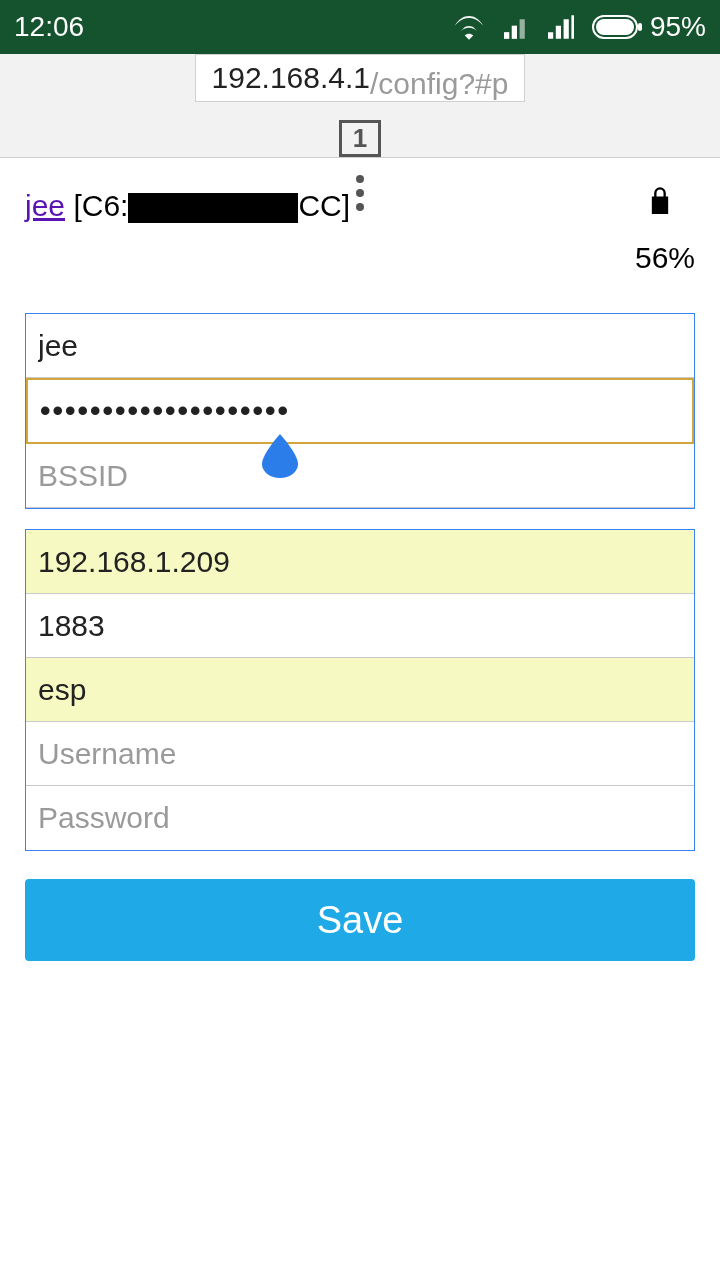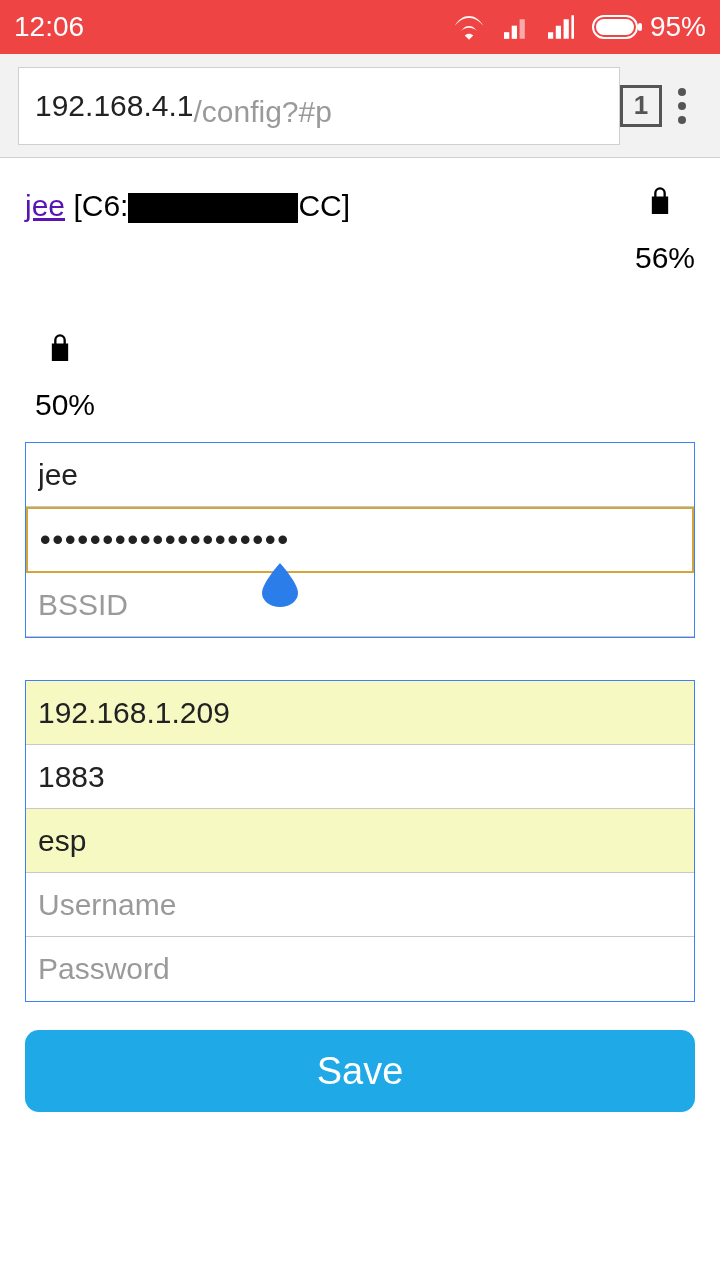--- a/index.html
+++ b/index.html
@@ -1,23 +1,23 @@
 <!DOCTYPE html>
 <html><head>
 <meta charset="utf-8">
 <style>
   * { box-sizing: border-box; margin: 0; padding: 0; }
   html, body { width: 720px; height: 1280px; font-family: Arial, Helvetica, sans-serif; background:#fff; }
   
-  .status-bar { background:#ef4444; color:#fff; height:54px; display:flex; align-items:center; justify-content:space-between; padding:0 14px; font-size:28px; }
+  .status-bar { background:#14532d; color:#fff; height:54px; display:flex; align-items:center; justify-content:space-between; padding:0 14px; font-size:28px; }
   .status-right { display:flex; align-items:center; gap:18px; }
   .status-right svg { display:block; }
   .battery-wrap { display:flex; align-items:center; gap:6px; }
   
-  .browser-bar { background:#f2f2f2; height:104px; border-bottom:1px solid #d0d0d0; display:flex; align-items:center; padding:0 18px; gap:0; }
+  .browser-bar { background:#f2f2f2; height:104px; border-bottom:1px solid #d0d0d0; display:flex; align-items:center; padding:0 18px; gap:18px;flex-direction:column; }
   .url-box { flex:1; background:#fff; border:1px solid #d0d0d0; height:78px; display:flex; align-items:center; padding:0 16px; font-size:30px; color:#222; }
   .url-box .grey { color:#9a9a9a;margin-top:12px; }
   .tab-count { width:42px; height:42px; border:3px solid #555; display:flex; align-items:center; justify-content:center; font-size:26px; color:#555; font-weight:bold; }
   .more-dots { width:40px; display:flex; flex-direction:column; align-items:center; gap:6px; }
   .more-dots span { width:8px; height:8px; background:#555; border-radius:50%; }
   
   .content { padding:28px 25px 13px 25px; }
   .net-row { display:flex; align-items:flex-start; justify-content:space-between; font-size:30px; margin-bottom:18px; line-height:1.3; }
   .net-left { flex:1; padding-right:10px; }
   .net-link { color:#5a14b3; text-decoration:underline; }
@@ -30,23 +30,23 @@
   .net2 .spacer-line { height:38px; }
   
   .group { border:1px solid #3b82f6; margin-top:10px; position:relative; }
   .field { width:100%; height:64px; font-size:30px; padding:0 12px; border:none; border-bottom:1px solid #c9c9c9; outline:none; background:#fff; color:#222; }
   .field:last-child { border-bottom:none; }
   .field::placeholder { color:#9a9a9a; }
   .field.focused { border:2px solid #d2a63a; height:66px; }
   .dot-field { letter-spacing:2px; font-family: Arial; font-size:30px; font-weight:bold; }
   .caret-drop { position:absolute; width:36px; height:44px; left:236px; top:120px; pointer-events:none; }
   .highlight { background:#f7f9c3; }
-  .group2 { margin-top:42px; }
+  .group2 { margin-top:20px; }
   
-  .save-btn { display:block; width:calc(100% - 0px); margin:28px 0 0 0; background:#1fa9e7; color:#fff; font-size:38px; border:none; border-radius:14px; height:82px; cursor:pointer; }
+  .save-btn { display:block; width:calc(100% - 0px); margin:28px 0 0 0; background:#1fa9e7; color:#fff; font-size:38px; border:none; border-radius:4px; height:82px; cursor:pointer; }
 </style>
 </head>
 <body>
 
 <div class="status-bar">
   <div>12:06</div>
   <div class="status-right">
     <svg width="34" height="26" viewBox="0 0 24 18">
         <path fill="#fff" d="M12 18l3-3c-1.7-1.7-4.3-1.7-6 0l3 3zm-6-6l2-2c2.2-2.2 5.8-2.2 8 0l2 2c-3.3-3.3-8.7-3.3-12 0zm-4-4l2-2c4.4-4.4 11.6-4.4 16 0l2 2C16.9-1 7.1-1 2 8z" opacity="0.95"></path>
       </svg>
@@ -91,29 +91,20 @@
     </div>
     <div class="net-right">
       <svg class="lock-icon" width="24" height="28" viewBox="0 0 20 24">
           <path fill="#000" d="M15 9V6a5 5 0 0 0-10 0v3H3v15h14V9h-2zM7 6a3 3 0 1 1 6 0v3H7V6z"></path>
         </svg>
       <span class="pct">56%</span>
     </div>
   </div>
 
   <div class="net-row net2">
-    <div class="net-right-wrap">
-      <div class="spacer-line"></div>
-      <div class="net-right">
-        <svg class="lock-icon" width="24" height="28" viewBox="0 0 20 24">
-            <path fill="#000" d="M15 9V6a5 5 0 0 0-10 0v3H3v15h14V9h-2zM7 6a3 3 0 1 1 6 0v3H7V6z"></path>
-          </svg>
-        <span class="pct">50%</span>
-      </div>
-    </div>
   </div>
 
   <div class="group" style="margin-top:14px;">
     <input class="field" value="jee" style="">
     <input class="field focused dot-field" value="••••••••••••••••••••" style="">
     <input class="field" placeholder="BSSID" style="">
     <svg class="caret-drop" viewBox="0 0 36 44">
         <path fill="#2b7de9" d="M18 0 C18 0 36 20 36 30 A18 14 0 1 1 0 30 C0 20 18 0 18 0Z"></path>
       </svg>
   </div>

